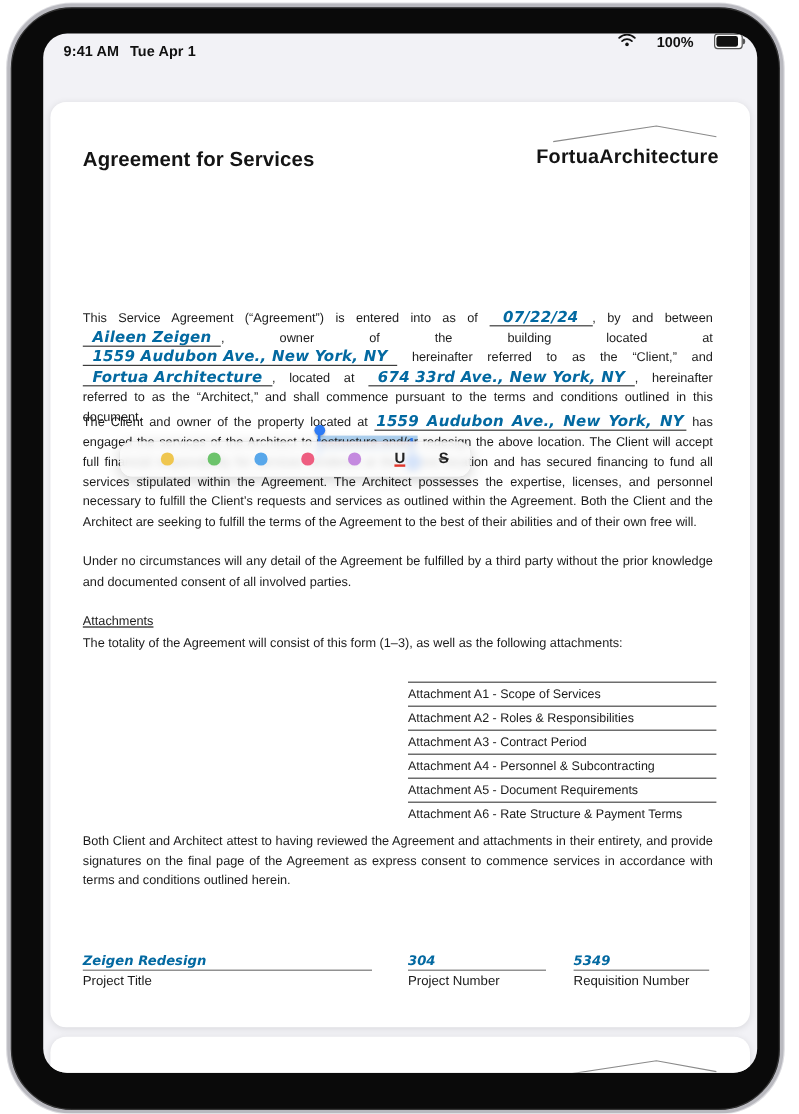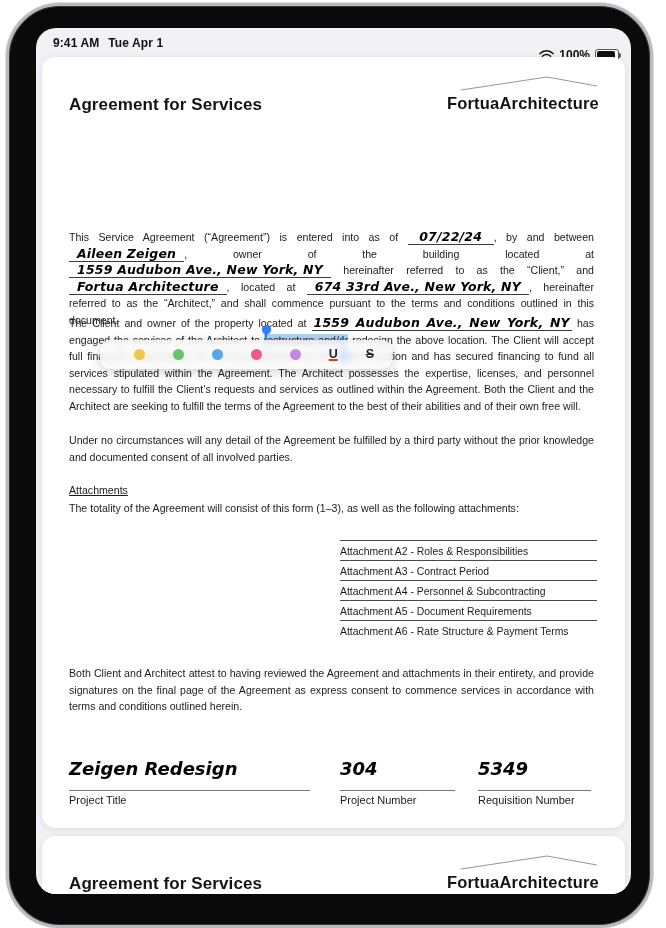--- a/index.html
+++ b/index.html
@@ -8,39 +8,39 @@
   
   .device{position:absolute;left:6px;top:3px;width:647px;height:925px;border-radius:54px;
     background:#0a0a0a;border:3px solid #b9b9bf;box-sizing:border-box;
     box-shadow:0 0 0 1px #dddde1, inset 0 0 0 1px #333;}
   .screen{position:absolute;left:36px;top:28px;width:595px;height:866px;border-radius:20px;
     background:#f2f2f6;overflow:hidden;}
   
   .statusbar{position:absolute;left:0;top:0;width:100%;height:30px;}
   .sb-left{position:absolute;left:17px;top:8px;font-size:12px;font-weight:700;color:#111;letter-spacing:.1px;}
   .sb-left .sb-date{font-weight:600;margin-left:9px;}
-  .sb-right{position:absolute;right:12px;top:20px;display:flex;align-items:center;gap:5px;
+  .sb-right{position:absolute;right:12px;top:0;display:flex;gap:17px;
     font-size:12px;font-weight:600;color:#111;}
   .wifi{width:15px;height:11px;position:relative;}
   .batt{width:22px;height:11px;border:1px solid #555;border-radius:3px;position:relative;background:#fff;}
   .batt .lvl{position:absolute;left:1px;top:1px;bottom:1px;width:18px;background:#111;border-radius:2px;}
   .batt .tip{position:absolute;right:-3px;top:3px;width:2px;height:5px;background:#555;border-radius:0 2px 2px 0;}
   
   .page{position:absolute;left:6px;width:583px;background:#fff;border-radius:13px;
-    box-shadow:0 1px 6px rgba(0,0,0,.10);}
+    box-shadow:0 1px 6px rgba(0,0,0,.10);margin-top:28px;}
   .page1{top:29px;height:771px;}
   .page2{top:808px;height:220px;}
   .doc-title{position:absolute;left:27px;top:38px;font-size:17px;font-weight:700;color:#141414;letter-spacing:.1px;}
   .logo{position:absolute;right:26px;top:18px;width:140px;height:42px;}
   .logo .brand{position:absolute;right:0;top:19px;font-size:16.5px;font-weight:600;color:#141414;letter-spacing:.2px;}
   .logo svg{position:absolute;left:0;top:0;}
   
   .p{position:absolute;left:27px;width:525px;text-align:justify;font-size:10.6px;
     line-height:16.6px;color:#1b1b1b;margin:0;}
-  .hw{font-family:"DejaVu Sans",sans-serif;font-style:italic;font-weight:700;color:#000000;}
+  .hw{font-family:"DejaVu Sans",sans-serif;font-style:italic;font-weight:700;color:#0369a1;}
   .blank{display:inline-block;border-bottom:1px solid #3c3c3c;text-align:center;
     font-size:12.5px;line-height:13px;padding:0 8px 1px 8px;letter-spacing:.2px;vertical-align:baseline;}
   .w70{min-width:70px}.w95{min-width:95px}.w190{min-width:190px}.w130{min-width:128px}
   .hw-inline{font-size:12.5px;border-bottom:1px solid #3c3c3c;padding:0 2px;letter-spacing:.2px;}
   
   .sel{position:relative;text-decoration:line-through;text-decoration-thickness:1.4px;}
   .handle{position:absolute;}
   .h-bar{width:2px;background:#2f7cf6;position:absolute;}
   .h-dot{border-radius:50%;background:#2f7cf6;position:absolute;box-shadow:0 1px 2px rgba(0,0,0,.25);}
   .popover{position:absolute;left:58px;top:283px;width:292px;height:29px;border-radius:10px;
@@ -54,21 +54,21 @@
   
   .attach-head{position:absolute;left:27px;top:427px;font-size:10.6px;color:#1b1b1b;text-decoration:underline;margin:0;}
   .attach-intro{top:443px;}
   .attach-table{position:absolute;left:298px;top:483px;width:257px;}
   .attach-row{border-top:1px solid #4a4a4a;font-size:10.4px;color:#1b1b1b;height:18px;
     display:flex;align-items:center;padding-top:1px;}
   
   .fields{position:absolute;left:27px;top:698px;width:525px;height:46px;}
   .field{position:absolute;top:0;}
   .f-val{border-bottom:1px solid #777;height:24px;display:flex;align-items:flex-end;
-    padding-bottom:11px;font-size:18px;}
+    padding-bottom:1px;font-size:11px;}
   .f-label{font-size:11px;color:#1b1b1b;margin-top:3px;}
   .f1{left:0;width:241px}.f2{left:271px;width:115px}.f3{left:409px;width:113px}
 </style>
 </head>
 <body>
 
 <div class="stage">
   <div class="device"></div>
 
   <div class="screen">
@@ -121,20 +121,21 @@
         <span class="dot" style="background-color: rgb(196, 137, 223);"></span>
         <span class="fmt-btn u-btn">U</span>
         <span class="fmt-btn s-btn">S</span>
       </div>
 
       <p class="p" style="top:375px">Under no circumstances will any detail of the Agreement be fulfilled by a third party without the prior knowledge and documented consent of all involved parties.</p>
 
       <p class="attach-head">Attachments</p>
       <p class="p attach-intro" style="top:443px">The totality of the Agreement will consist of this form (1–3), as well as the following attachments:</p>
       <div class="attach-table">
+        <div class="attach-row">Attachment A1 - Scope of Services</div>
         <div class="attach-row">Attachment A2 - Roles &amp; Responsibilities</div>
         <div class="attach-row">Attachment A3 - Contract Period</div>
         <div class="attach-row">Attachment A4 - Personnel &amp; Subcontracting</div>
         <div class="attach-row">Attachment A5 - Document Requirements</div>
         <div class="attach-row">Attachment A6 - Rate Structure &amp; Payment Terms</div>
       </div>
 
       <p class="p" style="top:608px">Both Client and Architect attest to having reviewed the Agreement and attachments in their entirety, and provide signatures on the final page of the Agreement as express consent to commence services in accordance with terms and conditions outlined herein.</p>
 
       <div class="fields">

